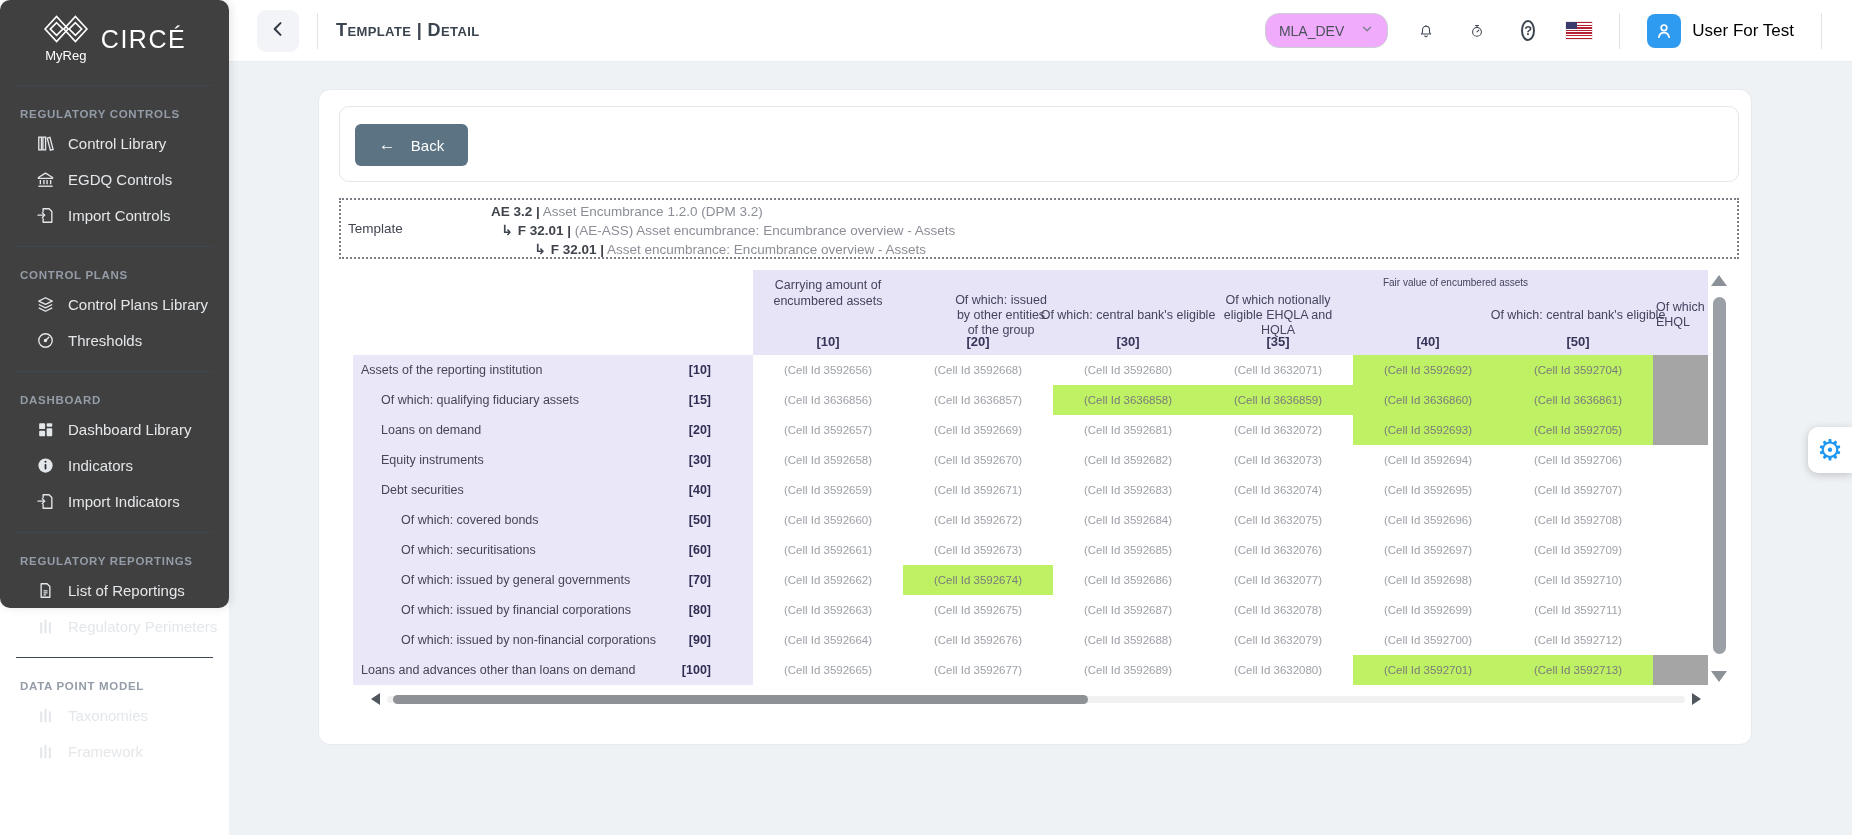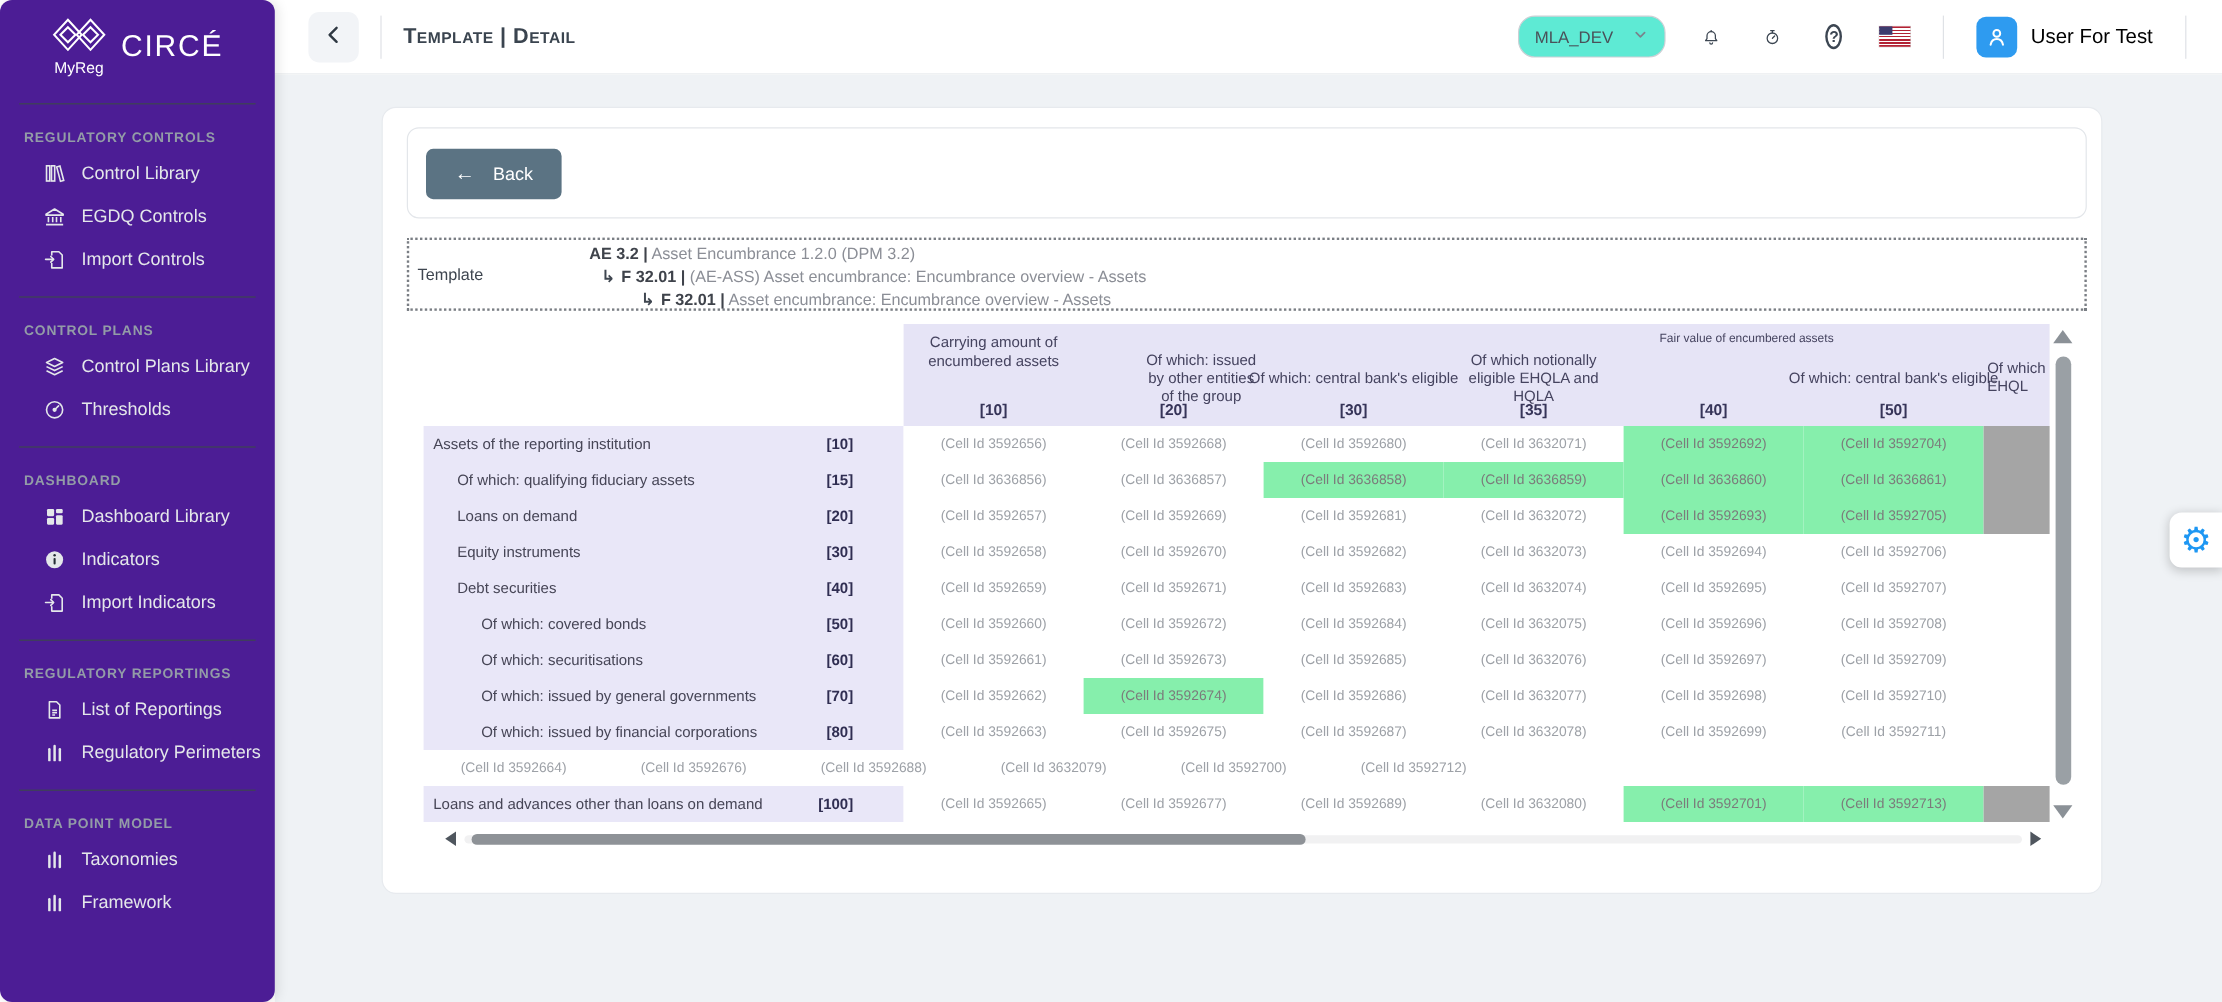--- a/index.html
+++ b/index.html
@@ -1,21 +1,21 @@
 <!DOCTYPE html>
 <html><head>
 <meta charset="utf-8">
 <style>
   * { box-sizing: border-box; }
   body {
     margin: 0; width: 1852px; height: 835px; position: relative; overflow: hidden;
     background: #ffffff; font-family: "Liberation Sans", "DejaVu Sans", sans-serif;
   }
   
-  .sidebar { position:absolute; left:0; top:0; width:229px; height:835px; background:#4c1d95;
+  .sidebar { position:absolute; left:0; top:0; width:229px; height:608px; background:#404040;
              border-radius:10px; z-index:10; color:#e4e7ea; box-shadow:2px 0 10px rgba(0,0,0,.10); }
   .logo-row { display:flex; align-items:center; justify-content:center; gap:12px; padding:15px 8px 9px; }
   .logo-box { display:flex; flex-direction:column; align-items:center; }
   .logo-box svg { width:46px; height:28px; }
   .logo-caption { font-size:13px; color:#fff; margin-top:1px; }
   .app-name { font-size:25px; color:#fff; letter-spacing:1.5px; font-weight:500; }
   .sb-divider { height:1px; background:#3e4651; margin:13px 16px; }
   .sb-section-title { font-size:11.5px; font-weight:700; letter-spacing:.7px; color:#939ca7;
                       padding:9px 20px 5px; text-transform:uppercase; }
   .sb-item { display:flex; align-items:center; gap:13px; padding:8px 10px 8px 35px;
@@ -24,21 +24,21 @@
   .icn svg { width:19px; height:19px; }
   
   .topbar { position:absolute; left:229px; top:0; right:0; height:62px; background:#fff;
             border-bottom:1px solid #eceef1; display:flex; align-items:center; z-index:5; }
   .back-sq { width:42px; height:42px; border-radius:9px; background:#f2f4f7; display:flex;
              align-items:center; justify-content:center; margin-left:28px; cursor:pointer; color:#2f3842; border:none; }
   .tb-divider { width:1px; height:36px; background:#dfe2e6; margin:0 18px; }
   .breadcrumb { font-variant:small-caps; font-size:18px; font-weight:600; color:#3a444f; letter-spacing:.4px; }
   .tb-right { margin-left:auto; display:flex; align-items:center; gap:25px; padding-right:30px; }
   .env-select { display:flex; align-items:center; gap:16px; border:1px solid #ccd0d5; border-radius:14px;
-                padding:8px 13px; font-size:14px; color:#4a5159; cursor:pointer; background:#5eead4; }
+                padding:8px 13px; font-size:14px; color:#4a5159; cursor:pointer; background:#f0abfc; }
   .tb-icon { width:26px; height:26px; display:flex; align-items:center; justify-content:center;
              color:#3c4652; cursor:pointer; background:none; border:none; }
   .tb-icon svg { width:22px; height:22px; }
   .help-circle { width:21px; height:21px; border:2px solid #3c4652; border-radius:50%; display:flex;
                  align-items:center; justify-content:center; font-size:13px; font-weight:700; color:#3c4652; }
   .flag { width:26px; height:17px; position:relative;
           background:repeating-linear-gradient(to bottom,#b22234 0 1.31px,#ffffff 1.31px 2.62px);
           box-shadow:0 0 0 .5px #d8d8d8; }
   .flag::after { content:""; position:absolute; left:0; top:0; width:11px; height:7.2px; background:#3c3b6e; }
   .user-chip { display:flex; align-items:center; gap:11px; cursor:pointer; }
@@ -88,21 +88,21 @@
   .h-code.k1{grid-column:1} .h-code.k2{grid-column:2} .h-code.k3{grid-column:3}
   .h-code.k4{grid-column:4} .h-code.k5{grid-column:5} .h-code.k6{grid-column:6}
   .trow { display:flex; height:30px; }
   .tlabel { width:400px; background:#e9e7f8; display:flex; align-items:center; font-size:12.5px; color:#464556; }
   .tlabel .lbl { padding-left:8px; }
   .tlabel .lbl.ind1 { padding-left:28px; }
   .tlabel .lbl.ind2 { padding-left:48px; }
   .tlabel .rcode { margin-left:auto; padding-right:42px; font-weight:700; color:#302e52; }
   .tcell { width:150px; display:flex; align-items:center; justify-content:center;
            font-size:11.5px; color:#9da1a7; background:#fff; cursor:pointer; }
-  .tcell.blocked { background:#86efac; color:#7b7b7b; }
+  .tcell.blocked { background:#bef264; color:#7b7b7b; }
   .tpartial { width:55px; background:#fff; }
   .tpartial.blocked { background:#a5a5a5; }
   
   .vscroll { width:17px; height:415px; position:relative; margin-left:3px; }
   .tri { width:0; height:0; }
   .tri.up    { border-left:8px solid transparent; border-right:8px solid transparent; border-bottom:11px solid #8b9197; }
   .tri.down  { border-left:8px solid transparent; border-right:8px solid transparent; border-top:11px solid #8b9197; }
   .tri.left  { border-top:6px solid transparent; border-bottom:6px solid transparent; border-right:9px solid #4f565e; }
   .tri.right { border-top:6px solid transparent; border-bottom:6px solid transparent; border-left:9px solid #4f565e; }
   .vs-up { position:absolute; top:5px; left:0; cursor:pointer; }
@@ -473,20 +473,24 @@
               </div>
               <div class="tcell">(Cell Id 3592663)</div>
               <div class="tcell">(Cell Id 3592675)</div>
               <div class="tcell">(Cell Id 3592687)</div>
               <div class="tcell">(Cell Id 3632078)</div>
               <div class="tcell">(Cell Id 3592699)</div>
               <div class="tcell">(Cell Id 3592711)</div>
               <div class="tpartial"></div>
             </div>
             <div class="trow">
+              <div class="tlabel">
+                <span class="lbl ind2">Of which: issued by non-financial corporations</span>
+                <span class="rcode">[90]</span>
+              </div>
               <div class="tcell">(Cell Id 3592664)</div>
               <div class="tcell">(Cell Id 3592676)</div>
               <div class="tcell">(Cell Id 3592688)</div>
               <div class="tcell">(Cell Id 3632079)</div>
               <div class="tcell">(Cell Id 3592700)</div>
               <div class="tcell">(Cell Id 3592712)</div>
               <div class="tpartial"></div>
             </div>
             <div class="trow">
               <div class="tlabel">

